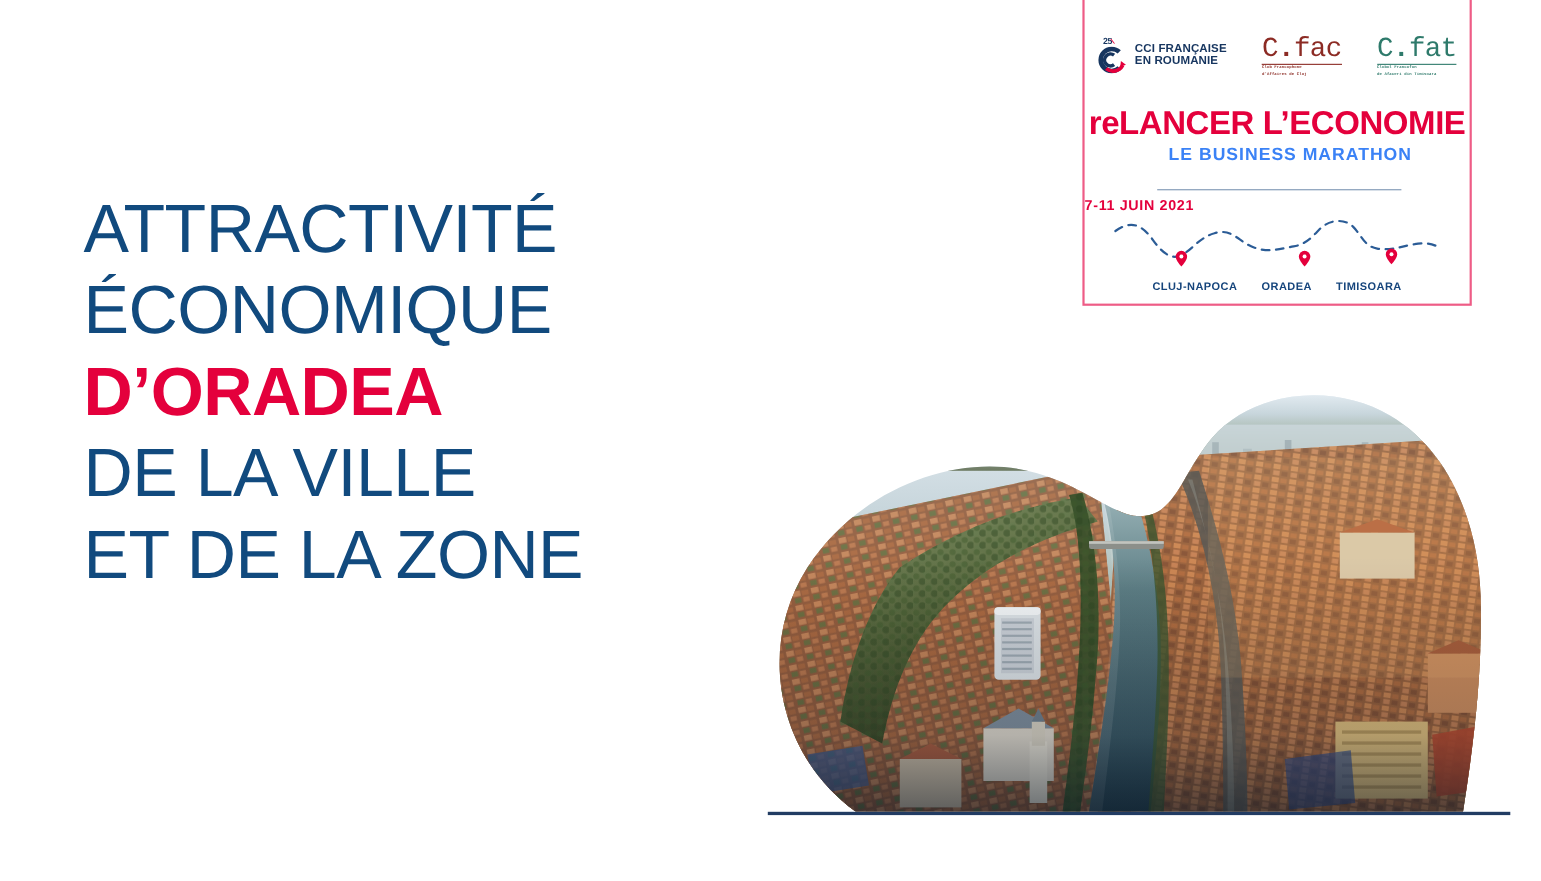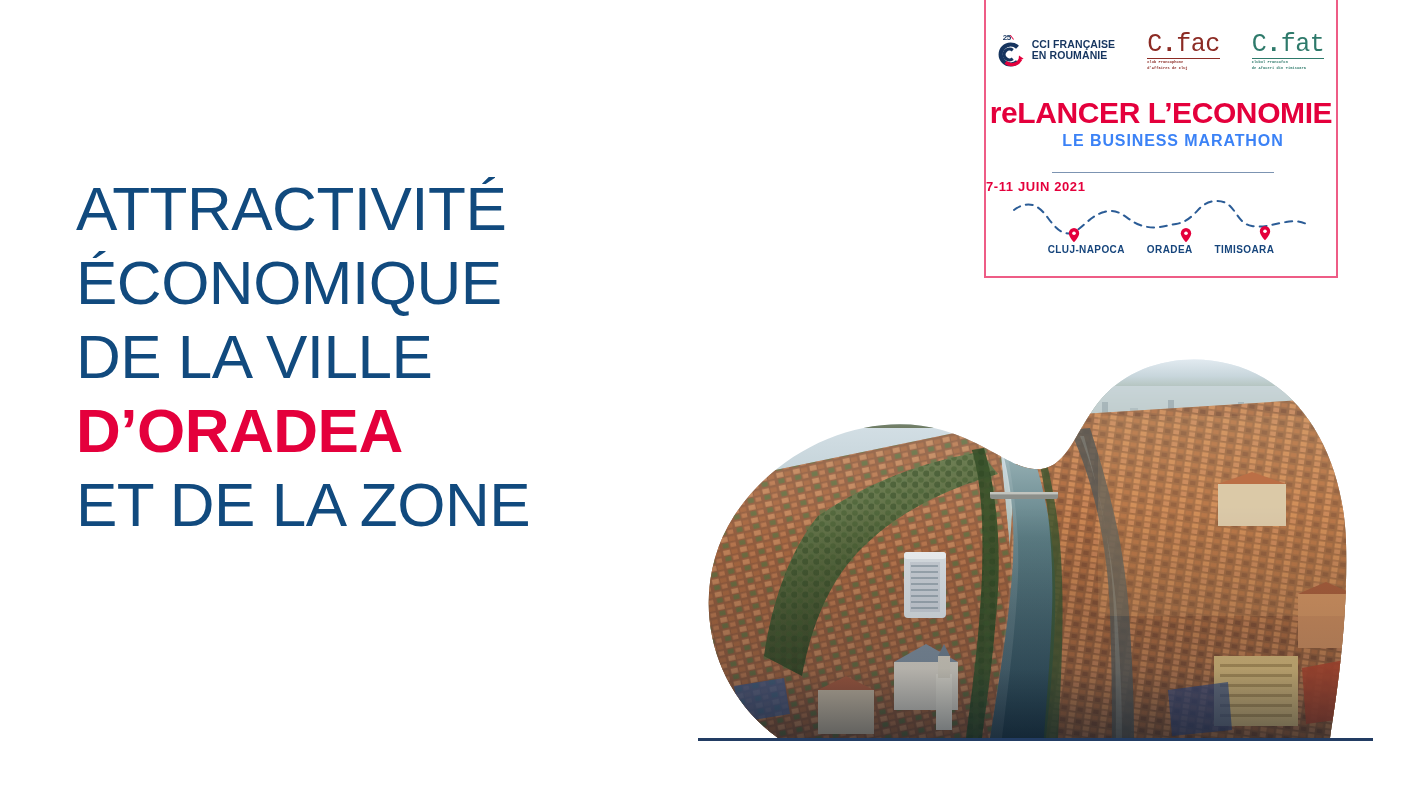--- a/index.html
+++ b/index.html
@@ -180,21 +180,21 @@
   }
   #route-map {
     position: absolute;
     top: 196px;
     left: 22px;
     width: 310px;
     height: 48px;
   }
   #city-row {
     position: absolute;
-    top: 244px;
+    top: 256px;
     left: 0;
     width: 100%;
     display: flex;
     justify-content: center;
     gap: 22px;
     font-size: 10px;
     font-weight: 700;
     letter-spacing: 0.4px;
     color: #16457C;
   }
@@ -221,22 +221,22 @@
   }
 </style>
 </head>
 <body>
 
 <div id="slide">
 
   <div id="headline">
     <div class="hl-line">ATTRACTIVITÉ</div>
     <div class="hl-line">ÉCONOMIQUE</div>
+    <div class="hl-line accent">D’ORADEA</div>
     <div class="hl-line">DE LA VILLE</div>
-    <div class="hl-line accent">D’ORADEA</div>
     <div class="hl-line">ET DE LA ZONE</div>
   </div>
 
   <div id="event-card">
 
     <div id="logo-row">
 
       <div class="cci-logo">
         <div class="cci-mark">
           <div class="cci-25"><span>25</span><span class="tick">\</span></div>

